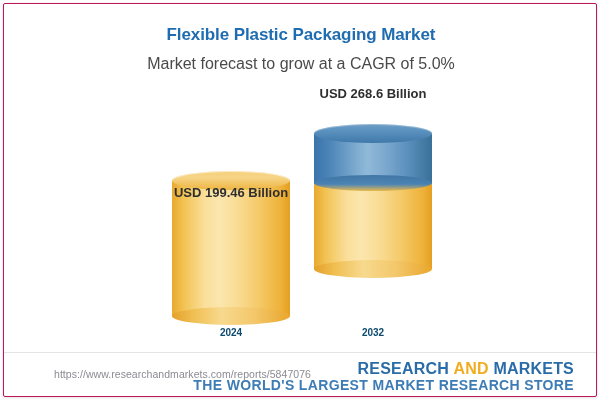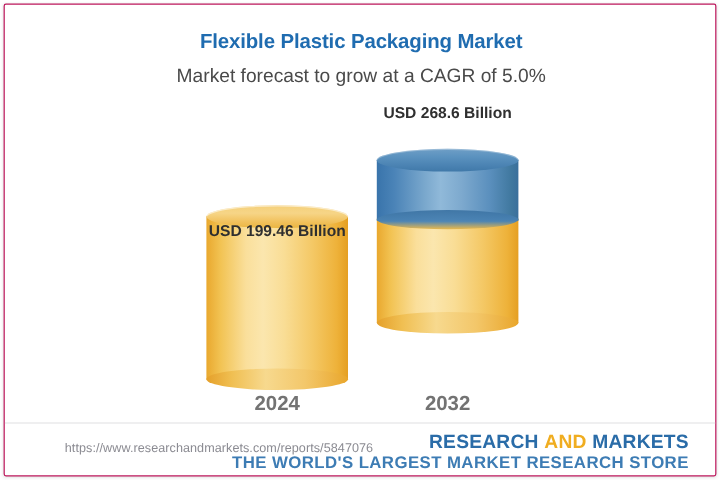--- a/index.html
+++ b/index.html
@@ -60,21 +60,21 @@
   .blue-seam{
     background:linear-gradient(to bottom,#3d74a4 0%, #4a83b4 60%, #e9b747 100%);
     opacity:.95;
   }
   .val-label{
     position:absolute;text-align:center;
     font-size:13px;font-weight:bold;color:#2f2f2f;white-space:nowrap;
   }
   .cat-label{
     position:absolute;text-align:center;
-    font-size:17px;font-weight:bold;color:#737373;white-space:nowrap;
+    font-size:10px;font-weight:bold;color:#0c4a6e;white-space:nowrap;
   }
   
   #footer-sep{
     position:absolute;left:0;top:348px;width:594px;height:1px;background:#e4e4e7;
   }
   #footer-url{
     position:absolute;left:22px;top:364px;
     font-size:10.5px;color:#8b8b92;letter-spacing:0.05px;white-space:nowrap;padding-left:28px;
   }
   #logo{

